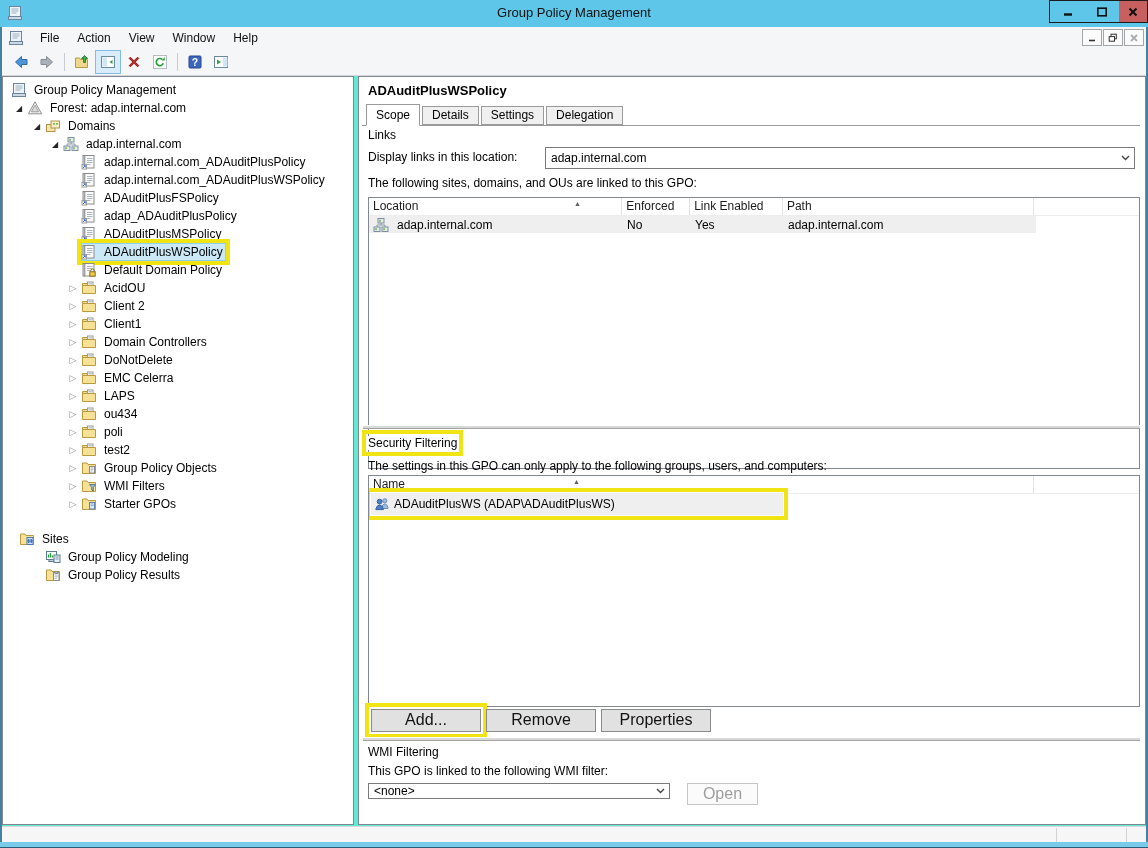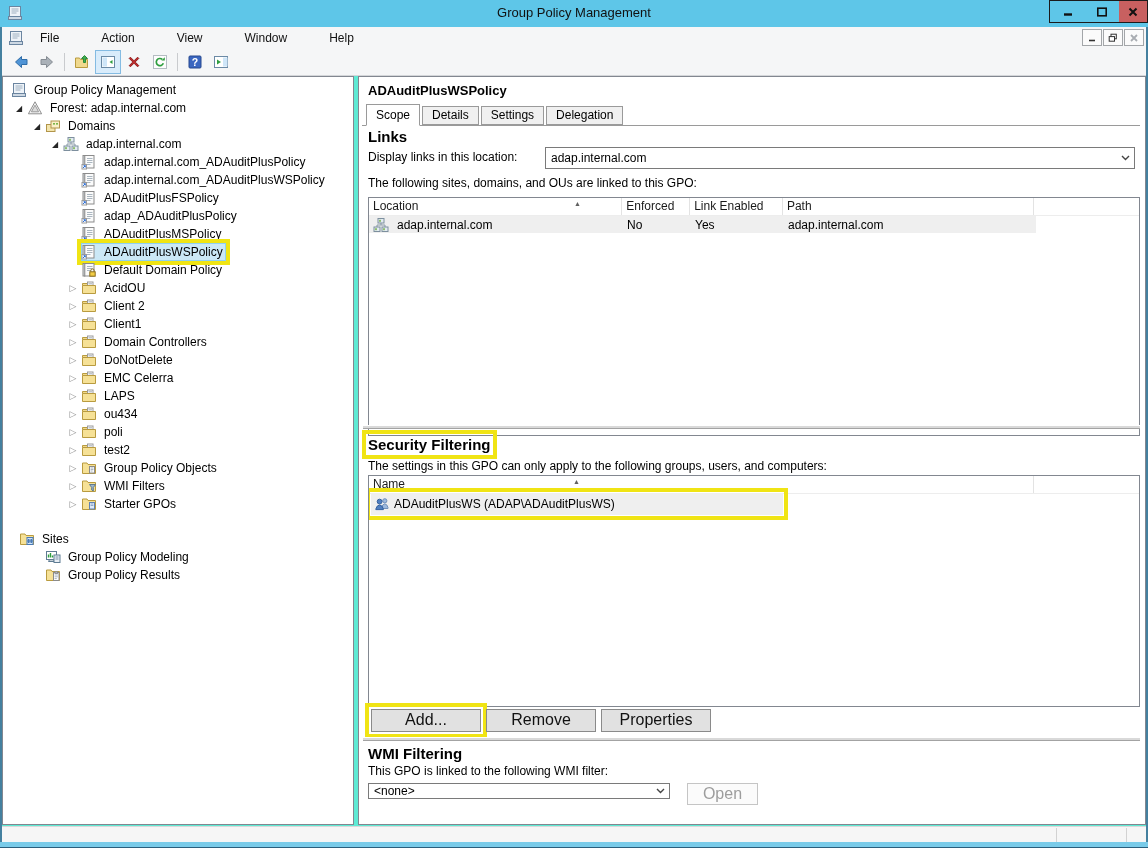--- a/index.html
+++ b/index.html
@@ -46,30 +46,30 @@
   .selwrap.selected{background:#cbe8f6;box-shadow:inset 0 0 0 1px #8ed0f2;}
   .selwrap.annot{outline:4px solid #f0e414;outline-offset:0px;}
   .tlabel{padding:0 3px;}
 
   
   .abs{position:absolute;}
   #gpo-title{left:368px;top:83px;font-weight:bold;font-size:13px;}
   #tabstrip{left:362px;top:104px;width:778px;height:21px;border-bottom:1px solid #9a9a9a;display:flex;align-items:flex-end;box-sizing:content-box;}
   .tab{border:1px solid #9a9a9a;background:#f0f0f0;padding:2px 9px 2px 9px;height:13px;line-height:13px;margin-right:2px;box-sizing:content-box;position:relative;}
   .tab.active{background:#fff;border-bottom-color:#fff;margin-bottom:-1px;padding-top:4px;padding-bottom:3px;margin-left:4px;z-index:2;}
-  .sec-heading{font-weight:bold;font-size:15px;}
+  .sec-heading{font-weight:normal;font-size:12px;}
   #links-heading{left:368px;top:128px;}
   #display-label{left:368px;top:150px;}
   .combo{border:1px solid #7a7a7a;background:#fff;display:flex;align-items:center;box-sizing:border-box;}
   .combo .val{padding-left:5px;flex:1;}
   .combo .chev{width:18px;display:flex;align-items:center;justify-content:center;}
   #combo-location{left:545px;top:147px;width:590px;height:22px;}
   #links-caption{left:368px;top:176px;}
   .listview{background:#fff;border:1px solid #828790;box-sizing:border-box;overflow:hidden;}
-  #links-list{left:368px;top:197px;width:772px;height:239px;}
+  #links-list{left:368px;top:197px;width:772px;height:272px;}
   #sec-list{left:368px;top:475px;width:772px;height:232px;}
   .lv-header{display:flex;height:17px;border-bottom:1px solid #ededed;color:#1a1a1a;}
   .lv-hcell{border-right:1px solid #e3e3e3;padding:1px 0 0 4px;box-sizing:border-box;white-space:nowrap;overflow:hidden;}
   .lv-row{display:flex;height:17px;align-items:center;background:#efefef;}
   .lv-cell{padding-left:4px;box-sizing:border-box;display:flex;align-items:center;white-space:nowrap;overflow:hidden;}
   .lv-cell svg{width:16px;height:16px;margin-right:4px;flex:0 0 16px;}
   .sort-arrow{position:absolute;font-size:7px;color:#606060;top:2px;}
   .groove{height:2px;background:#d9d9d9;border-top:1px solid #ffffff;border-bottom:1px solid #a3a3a3;}
   #groove1{left:363px;top:425px;width:777px;}
   #groove2{left:363px;top:737px;width:777px;}
@@ -120,21 +120,21 @@
   <div class="side-border-l"></div>
   <div class="side-border-r"></div>
   <div class="bottom-strip"></div>
 
   <div class="menubar">
     <span class="appicon" id="menu-icon"><svg viewBox="0 0 16 16">
           <rect x="2.5" y="1.5" width="11" height="10" fill="#eef3f8" stroke="#6b85a0"></rect>
           <path d="M4.5 4h7M4.5 6h7M4.5 8h5" stroke="#9fb0c0" fill="none"></path>
           <rect x="1.5" y="11.5" width="13" height="3" fill="#cdd8e3" stroke="#6b85a0"></rect>
         </svg></span>
-    <span id="menu-items" style="display:flex;gap:24px;">
+    <span id="menu-items" style="display:flex;">
         <span class="menu-item">File</span>
         <span class="menu-item">Action</span>
         <span class="menu-item">View</span>
         <span class="menu-item">Window</span>
         <span class="menu-item">Help</span>
       </span>
     <div class="mdi-controls">
       <div class="mdi-btn">
         <svg width="10" height="10" viewBox="0 0 10 10">
             <path d="M2 7.5h6" stroke="#333" stroke-width="1.6"></path>

